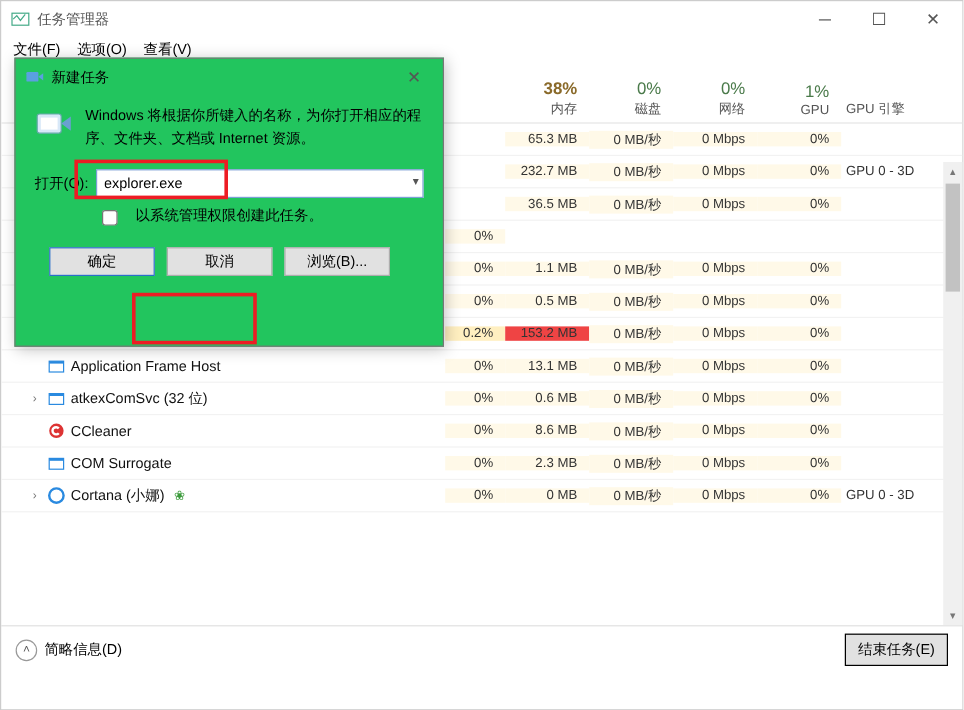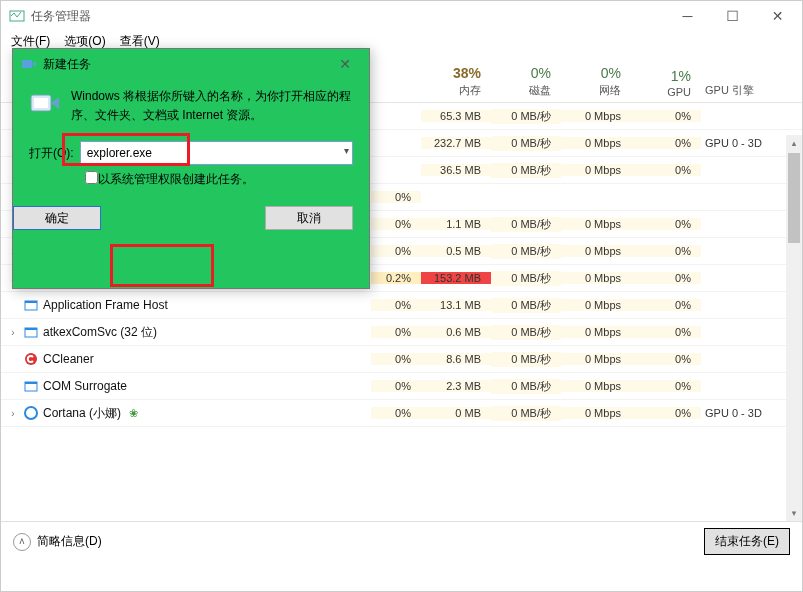--- a/index.html
+++ b/index.html
@@ -22,21 +22,21 @@
 .table-header { display: flex; height: 50px; border-bottom: 1px solid #e5e5e5; align-items: flex-end; padding-bottom: 4px; }
 .col-name { width: 420px; }
 .col-num { width: 70px; text-align: right; padding-right: 10px; }
 .col-gpu-engine { flex: 1; padding-left: 4px; }
 .header-pct { font-size: 14px; color: #4a7a4a; }
 .header-pct.warn { color: #8a6a2a; font-weight: bold; }
 .header-lbl { font-size: 11px; color: #555; margin-top: 2px; }
 
 .rows { }
 .row { display: flex; height: 27px; align-items: center; border-bottom: 1px solid #f2f2f2; }
-.row-name { width: 420px; display: flex; align-items: center; padding-left: 6px; gap: 4px; color: #111; }
+.row-name { width: 420px; display: flex; align-items: center; padding-left: 22px; gap: 4px; color: #111; }
 .expand { width: 12px; text-align: center; color: #777; font-size: 10px; }
 .expand.empty { visibility: hidden; }
 .proc-icon { width: 16px; height: 16px; display: inline-flex; align-items: center; justify-content: center; }
 .cell { width: 70px; text-align: right; padding-right: 10px; font-size: 11px; color: #333; }
 .cell.heat0 { background: #fff9e8; }
 .cell.heat1 { background: #ffefc0; }
 .cell.heat2 { background: #ef4444; }
 .gpu-engine-cell { flex: 1; padding-left: 4px; font-size: 11px; color: #333; }
 .leaf { color: #3a9a3a; margin-left: 4px; font-size: 11px; }
 
@@ -51,22 +51,22 @@
 .dlg-title { flex: 1; font-size: 12px; }
 .dlg-body { padding: 8px 16px 0 16px; }
 .dlg-msg-row { display: flex; gap: 10px; justify-content: flex-end; }
 .dlg-sysicon { width: 32px; height: 32px; flex-shrink: 0; }
 .dlg-msg { font-size: 12px; line-height: 1.6; color: #000; }
 .open-row { display: flex; align-items: center; margin-top: 16px; gap: 6px; }
 .open-label { font-size: 12px; }
 .open-field-wrap { position: relative; flex: 1; }
 .open-input { width: 100%; height: 24px; border: 1px solid #7a9fd4; padding: 0 22px 0 6px; font-size: 12px; outline: none; }
 .open-dd { position: absolute; right: 4px; top: 4px; font-size: 10px; color: #555; }
-.admin-row { margin: 6px 0 0 56px; display: flex; align-items: flex-start; gap: 0; font-size: 12px; }
-.dlg-buttons { display: flex; justify-content: space-between; gap: 10px; padding: 18px 16px 14px 0; }
+.admin-row { margin: 6px 0 0 56px; display: flex; align-items: flex-end; gap: 15px; font-size: 12px; }
+.dlg-buttons { display: flex; justify-content: center; gap: 10px; padding: 18px 16px 14px 0; }
 .dlg-btn { width: 88px; height: 24px; border: 1px solid #adadad; background: #e1e1e1; font-size: 12px; }
 
 
 .annot { position: absolute; border: 3px solid #ed1c24; z-index: 20; pointer-events: none; }
 .annot1 { top: 133px; left: 62px; width: 128px; height: 33px; }
 .annot2 { top: 244px; left: 110px; width: 104px; height: 43px; }
 
 
 .vscroll { position: absolute; right: 0; top: 82px; width: 16px; bottom: 40px; background: #f0f0f0; }
 .vscroll-thumb { position: absolute; top: 18px; left: 2px; right: 2px; height: 90px; background: #c2c2c2; }
@@ -363,17 +363,18 @@
       </div>
     </div>
     <div class="admin-row">
       <input type="checkbox" style="">
       <span>以系统管理权限创建此任务。</span>
     </div>
   </div>
   <div class="dlg-buttons">
     <button class="dlg-btn" style="border:1px solid #2a6fc9">确定</button>
     <button class="dlg-btn">取消</button>
+    <button class="dlg-btn">浏览(B)...</button>
   </div>
 </div>
 
 <div class="annot annot1"></div>
 <div class="annot annot2"></div>
 
 </body></html>

